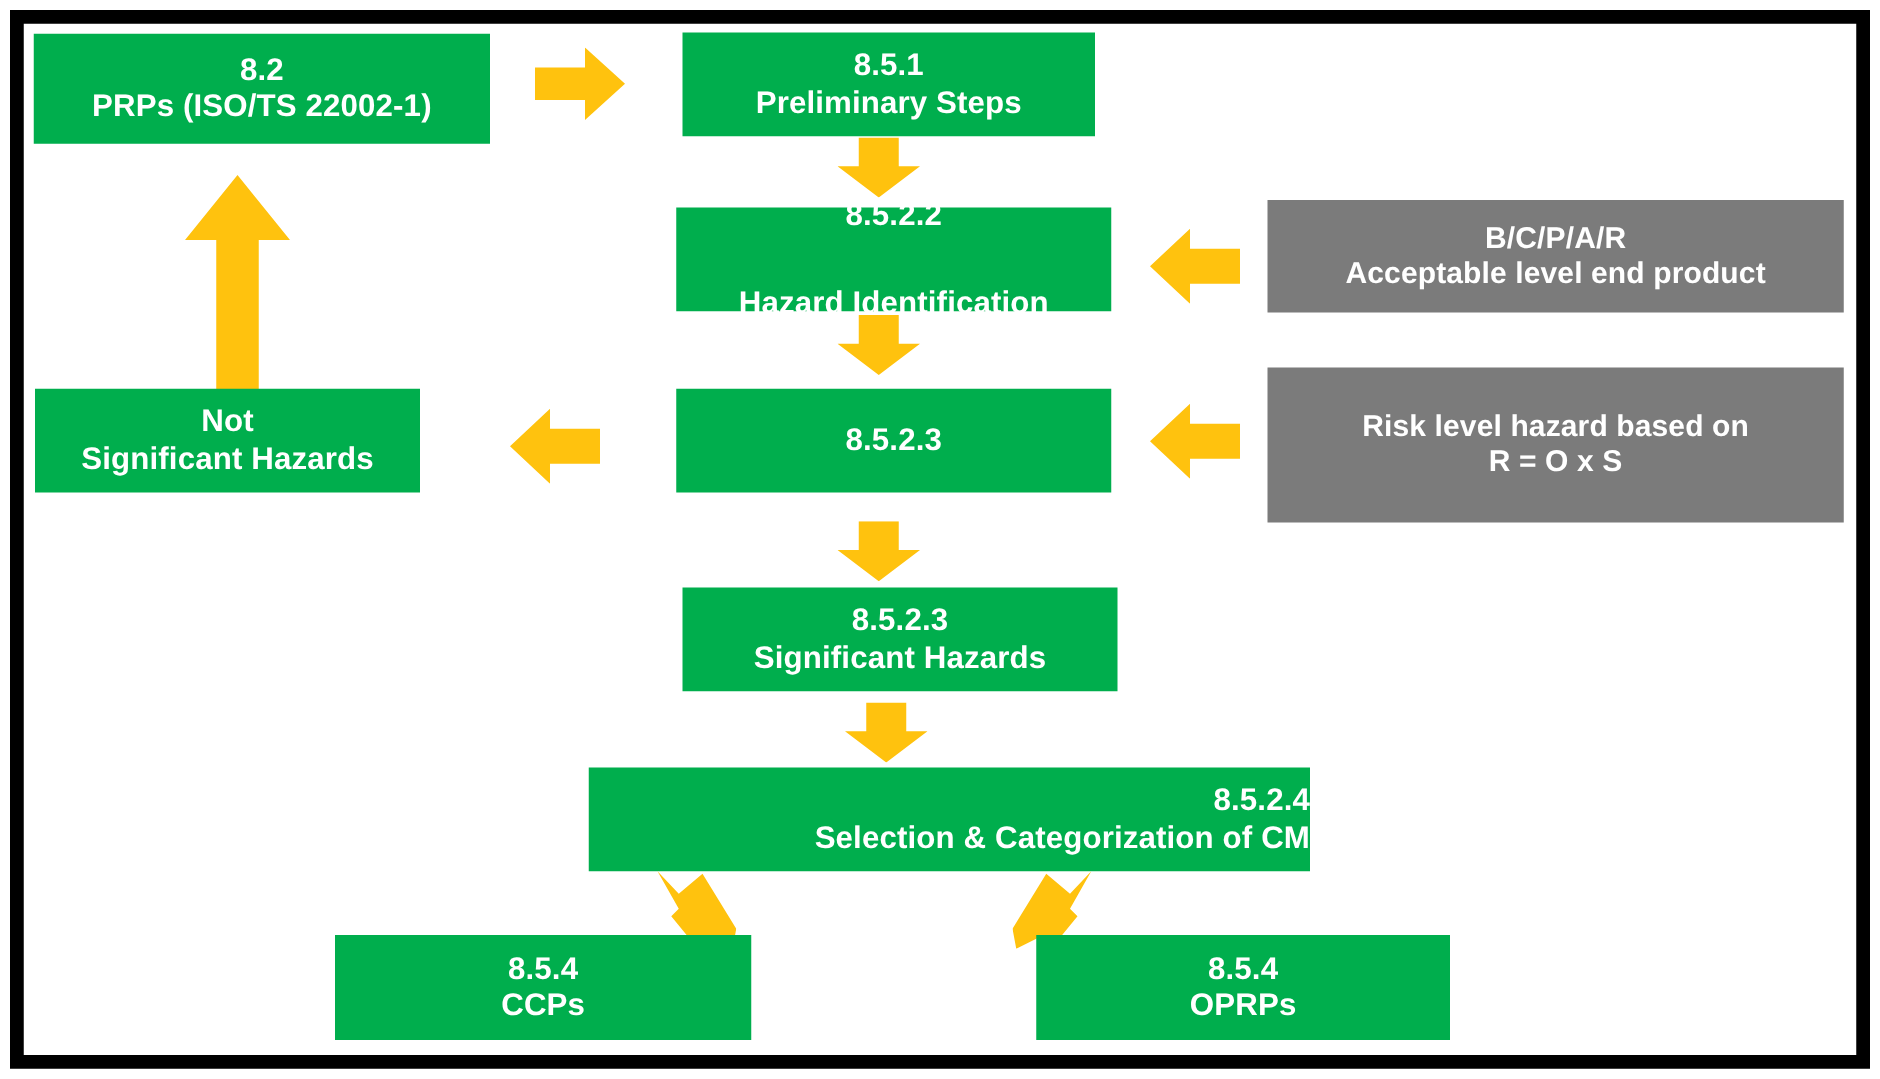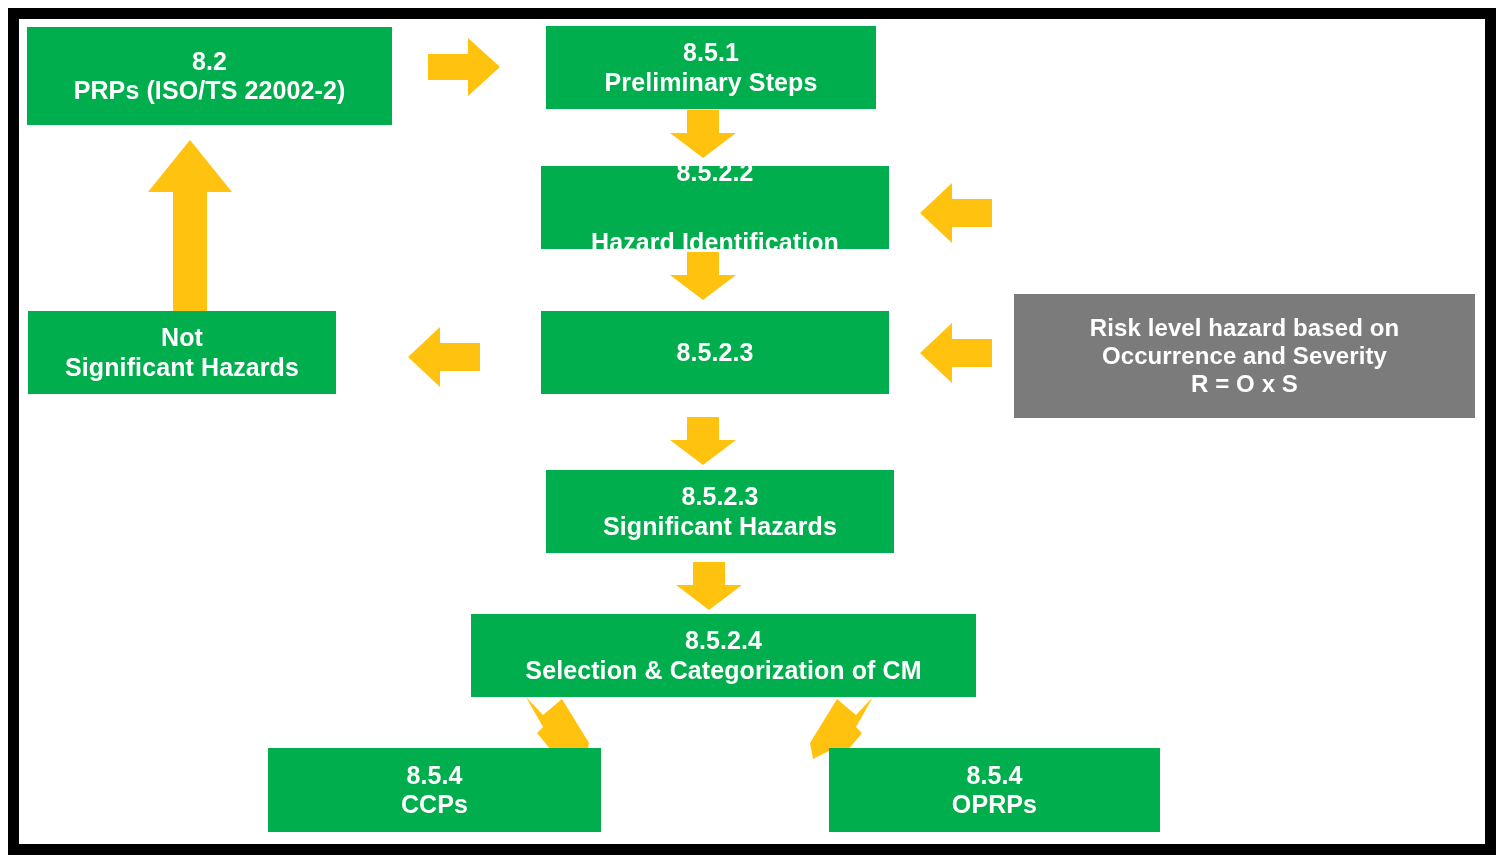--- a/index.html
+++ b/index.html
@@ -62,23 +62,23 @@
 </style>
 </head>
 <body>
 
 <div id="diagram-root">
 
   <div class="frame"></div>
 
   <div class="canvas">
 
-    <div class="node green" style="left:27px; top:27px; width:365px; height:98px; font-size:25px;">
+    <div class="node green" style="left:27px; top:27px; width:365px; height:88px; font-size:25px;">
       <span class="line">8.2</span>
-      <span class="line">PRPs (ISO/TS 22002-2)</span>
+      <span class="line">PRPs (ISO/TS 22002-1)</span>
     </div>
 
     <div class="arrow" style="left:428px; top:38px; width:72px; height:58px;">
       <svg width="72" height="58" viewBox="0 0 72 58" aria-hidden="true">
         <polygon points="0,16 40,16 40,0 72,29 40,58 40,42 0,42" fill="#FFC20E"></polygon>
       </svg>
     </div>
 
     <div class="node green" style="left:546px; top:26px; width:330px; height:83px; font-size:25px;">
       <span class="line">8.5.1</span>
@@ -101,20 +101,24 @@
       <span class="line">8.5.2.2</span>
       <span class="line">Hazard Identification</span>
     </div>
 
     <div class="arrow" style="left:920px; top:183px; width:72px; height:60px;">
       <svg width="72" height="60" viewBox="0 0 72 60" aria-hidden="true">
         <polygon points="0,30 32,0 32,16 72,16 72,44 32,44 32,60" fill="#FFC20E"></polygon>
       </svg>
     </div>
 
+    <div class="node gray" style="left:1014px; top:160px; width:461px; height:90px; font-size:24px;">
+      <span class="line">B/C/P/A/R</span>
+      <span class="line">Acceptable level end product</span>
+    </div>
 
     <div class="arrow" style="left:670px; top:252px; width:66px; height:48px;">
       <svg width="66" height="48" viewBox="0 0 66 48" aria-hidden="true">
         <polygon points="17,0 49,0 49,23 66,23 33,48 0,23 17,23" fill="#FFC20E"></polygon>
       </svg>
     </div>
 
     <div class="node green" style="left:28px; top:311px; width:308px; height:83px; font-size:25px;text-align:right;">
       <span class="line">Not</span>
       <span class="line">Significant Hazards</span>
@@ -131,42 +135,41 @@
     </div>
 
     <div class="arrow" style="left:920px; top:323px; width:72px; height:60px;">
       <svg width="72" height="60" viewBox="0 0 72 60" aria-hidden="true">
         <polygon points="0,30 32,0 32,16 72,16 72,44 32,44 32,60" fill="#FFC20E"></polygon>
       </svg>
     </div>
 
     <div class="node gray" style="left:1014px; top:294px; width:461px; height:124px; font-size:24px;">
       <span class="line">Risk level hazard based on</span>
-      <span class="line">Occurrence and Severity</span>
       <span class="line">R = O x S</span>
     </div>
 
     <div class="arrow" style="left:670px; top:417px; width:66px; height:48px;">
       <svg width="66" height="48" viewBox="0 0 66 48" aria-hidden="true">
         <polygon points="17,0 49,0 49,23 66,23 33,48 0,23 17,23" fill="#FFC20E"></polygon>
       </svg>
     </div>
 
     <div class="node green" style="left:546px; top:470px; width:348px; height:83px; font-size:25px;">
       <span class="line">8.5.2.3</span>
       <span class="line">Significant Hazards</span>
     </div>
 
     <div class="arrow" style="left:676px; top:562px; width:66px; height:48px;">
       <svg width="66" height="48" viewBox="0 0 66 48" aria-hidden="true">
         <polygon points="17,0 49,0 49,23 66,23 33,48 0,23 17,23" fill="#FFC20E"></polygon>
       </svg>
     </div>
 
-    <div class="node green" style="left:471px; top:614px; width:505px; height:83px; font-size:25px;">
+    <div class="node green" style="left:471px; top:614px; width:577px; height:83px; font-size:25px;align-items:flex-end;">
       <span class="line">8.5.2.4</span>
       <span class="line">Selection &amp; Categorization of CM</span>
     </div>
 
     <div class="arrow" style="left:517px; top:697px; width:72px; height:62px;">
       <svg width="72" height="62" viewBox="0 0 72 62" aria-hidden="true">
         <polygon points="9,0 26,18 45,2 72,46 69,62 49,52 38,58 20,36 26,30" fill="#FFC20E"></polygon>
       </svg>
     </div>
 

